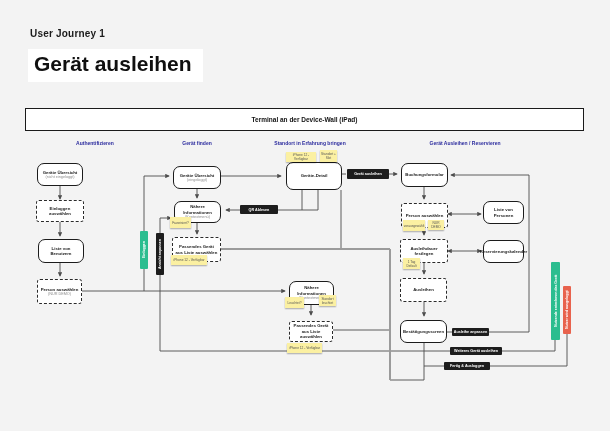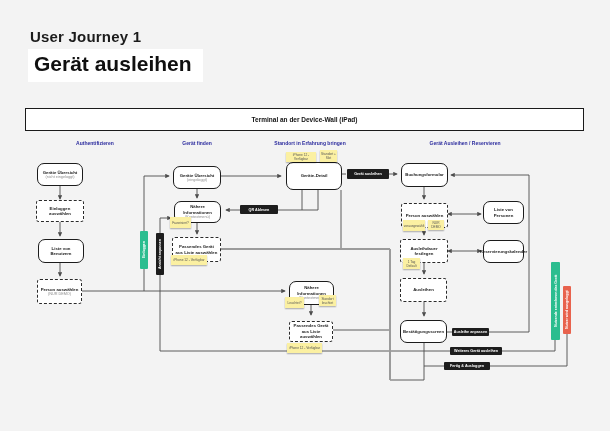--- a/index.html
+++ b/index.html
@@ -3,21 +3,21 @@
 <meta charset="utf-8">
 <style>
   html,body{margin:0;padding:0;}
   body{
     width:610px;height:431px;
     background:var(--background,#f3f3f3);
     font-family:"Liberation Sans",sans-serif;
     overflow:hidden;position:relative;
   }
   .stage{position:absolute;inset:0;}
-  .kicker{position:absolute;left:30px;top:28px;font-size:15px;font-weight:700;color:#1b1b1b;letter-spacing:.2px;}
+  .kicker{position:absolute;left:30px;top:28px;font-size:10px;font-weight:700;color:#1b1b1b;letter-spacing:.2px;}
   .heading{position:absolute;left:28px;top:49px;background:#ffffff;padding:3px 11px 6px 6px;font-size:21px;font-weight:700;color:#101010;}
   .frame{position:absolute;left:25px;top:108px;width:557px;height:21px;background:#ffffff;border:1.5px solid #1a1a1a;
          display:flex;align-items:center;justify-content:center;font-size:6.5px;font-weight:700;color:#111;z-index:2;}
   .colhead{position:absolute;top:140px;font-size:5px;font-weight:700;color:var(--column_header_blue,#2b2b9e);text-align:center;z-index:2;}
   .edges{position:absolute;left:0;top:0;z-index:1;}
   .node{position:absolute;background:#ffffff;display:flex;flex-direction:column;align-items:center;justify-content:center;
         text-align:center;z-index:2;padding:1px 2px;box-sizing:border-box;}
   .screen{border:1px solid var(--node_border,#1c1c1c);border-radius:7px;}
   .action{border:1px dashed #2a2a2a;border-radius:3px;}
   .l1{font-size:4.3px;font-weight:700;color:#1c1c1c;line-height:1.25;}

